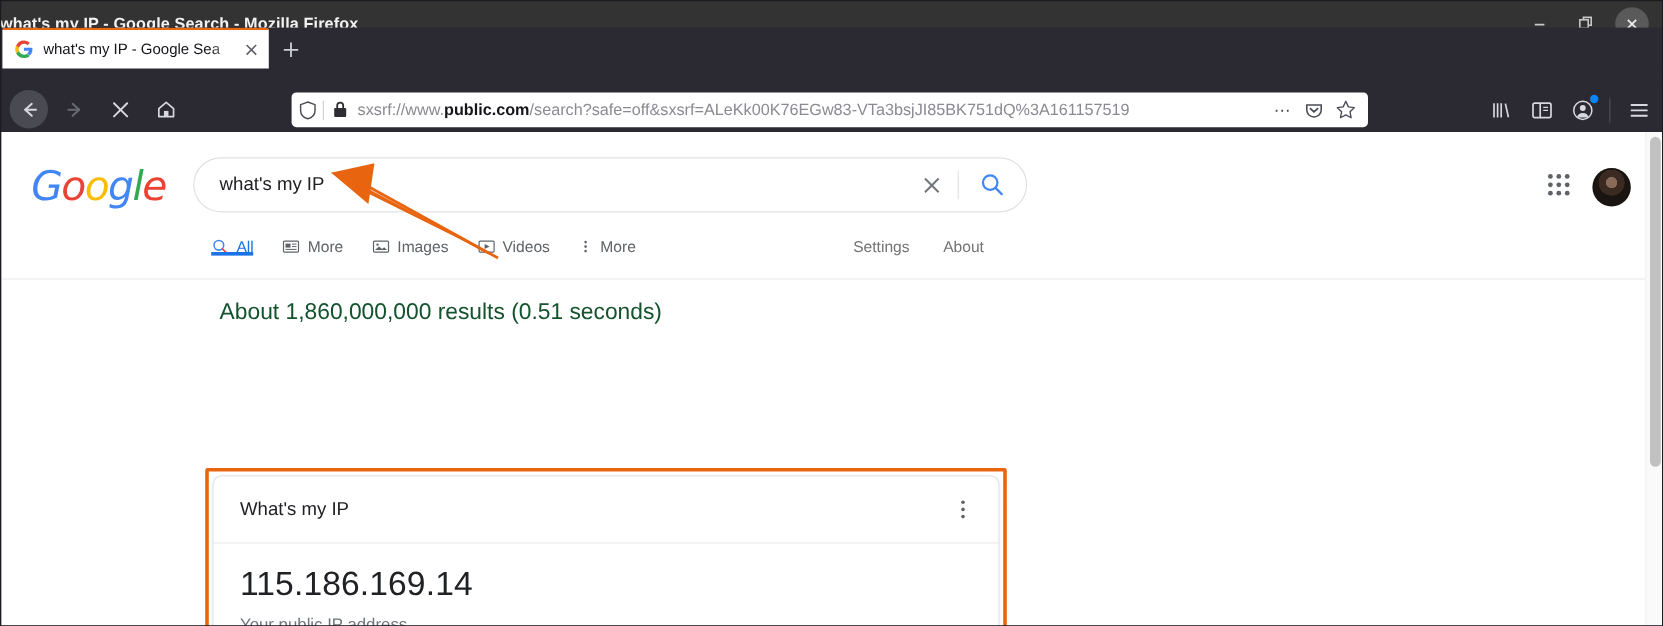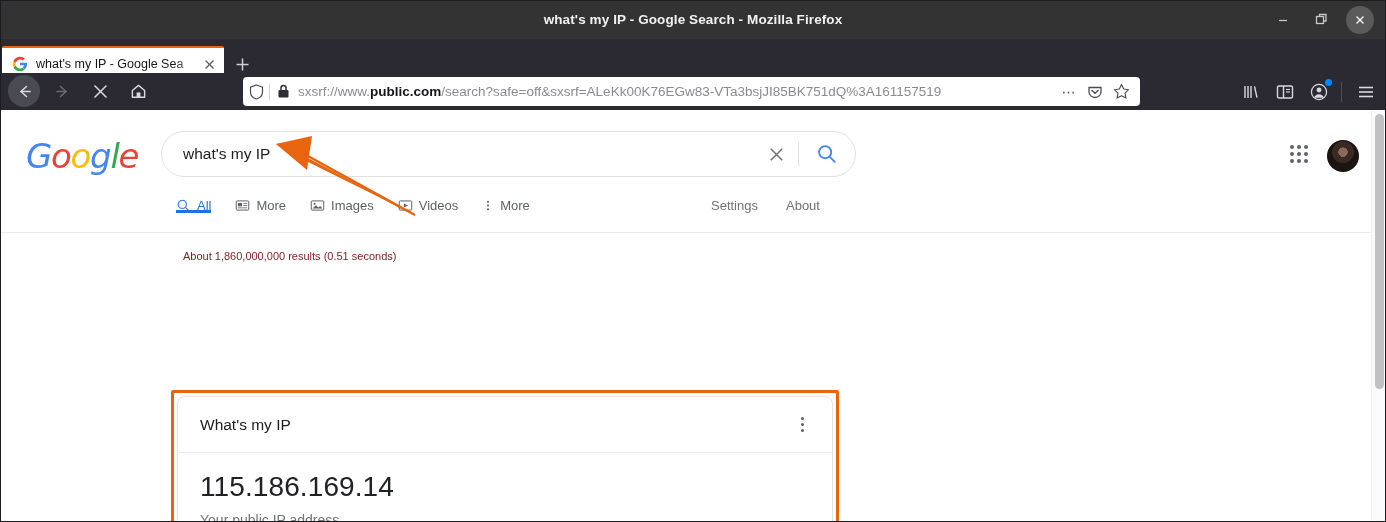--- a/index.html
+++ b/index.html
@@ -16,21 +16,21 @@
     width: 1386px; height: 522px;
     background: #2b2a33;
     overflow: hidden;
   }
 
   
   .titlebar {
     position: absolute; top: 0; left: 0;
     width: 1386px; height: 39px;
     background: #333333;
-    display: flex; align-items: center; justify-content: center;
+    display: flex; align-items: center; justify-content: flex-start;
   }
   .titlebar-text {
     color: #f2f2f2;
     font-size: 13.5px;
     font-weight: bold;
     letter-spacing: 0.1px;
     white-space: nowrap;
   }
   .win-controls {
     position: absolute; right: 6px; top: 0;
@@ -44,21 +44,21 @@
   .win-close {
     width: 28px; height: 28px; border-radius: 50%;
     background: #5a5a5a;
     display: flex; align-items: center; justify-content: center;
     color: #f0f0f0;
     margin-left: 6px; margin-right: 6px;
   }
 
   
   .tabstrip {
-    position: absolute; top: 46px; left: 0;
+    position: absolute; top: 23px; left: 0;
     width: 1386px; height: 34px;
     background: #2b2a33;
   }
   .tab {
     position: absolute; left: 2px; top: 0;
     width: 222px; height: 34px;
     background: #ffffff;
     border-top: 2px solid #e8640f;
     display: flex; align-items: center;
     padding: 0 6px 0 10px;
@@ -221,21 +221,21 @@
   .avatar {
     position: absolute; right: 26px; top: 30px;
     width: 32px; height: 32px; border-radius: 50%;
     overflow: hidden;
     background: radial-gradient(circle at 50% 38%, #8a6a58 0 18%, #3a2a22 19% 42%, #1b1512 43% 100%);
     box-shadow: inset 0 0 0 1px rgba(0,0,0,0.08);
   }
 
   .results-count {
     position: absolute; left: 182px; top: 140px;
-    font-size: 11px; color: #7f1d1d;
+    font-size: 19px; color: #14532d;
   }
 
   
   .card-highlight {
     position: absolute; left: 170px; top: 280px;
     width: 668px; height: 214px;
     border: 3px solid #e8640f;
     border-radius: 2px;
   }
   .ipcard {

